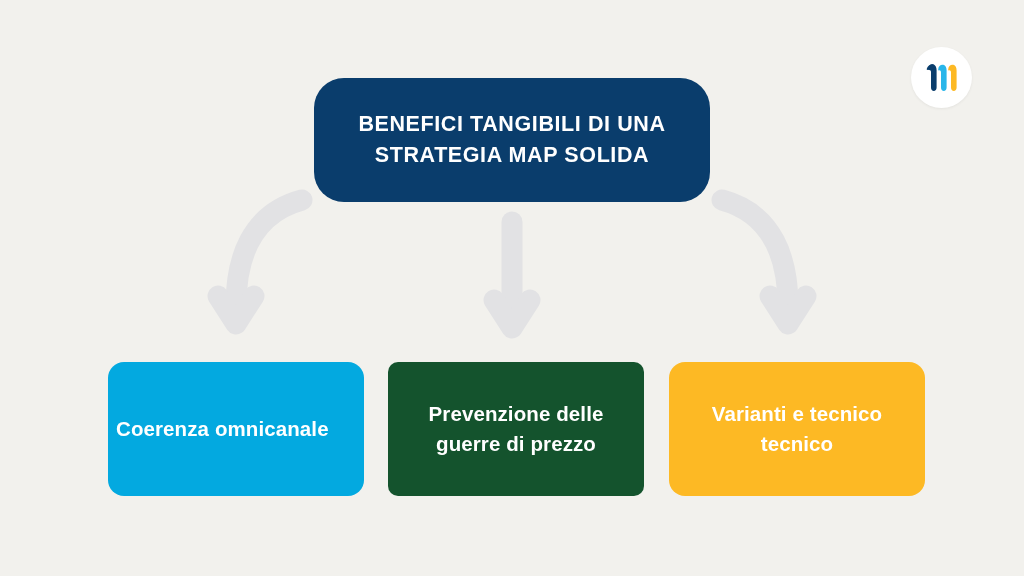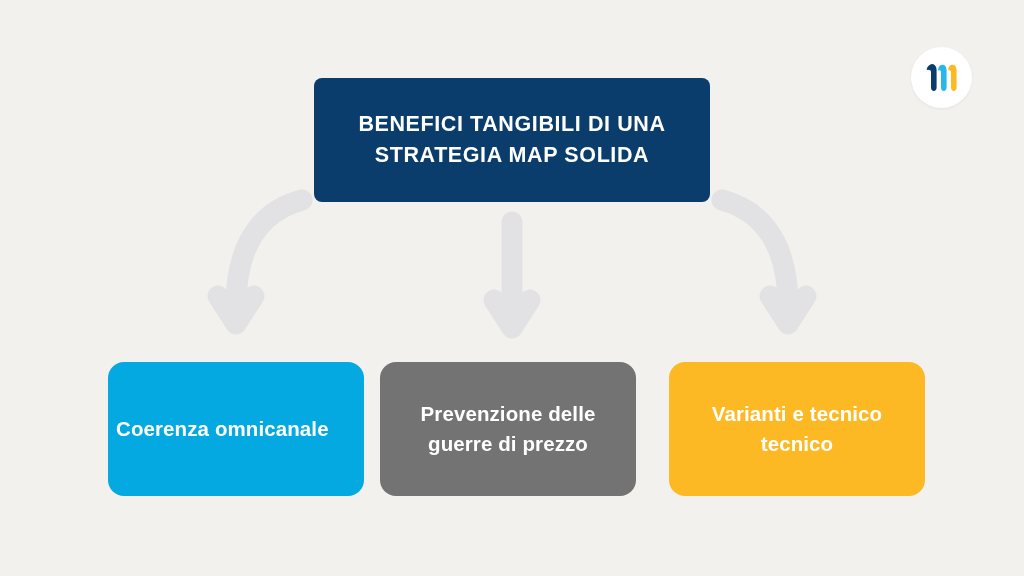--- a/index.html
+++ b/index.html
@@ -38,21 +38,21 @@
   }
 
   
   .node-header {
     position: absolute;
     left: 314px;
     top: 78px;
     width: 396px;
     height: 124px;
     background: #0a3d6c;
-    border-radius: 8px;
+    border-radius: 30px;
     display: flex;
     align-items: center;
     justify-content: center;
     box-sizing: border-box;
     padding: 0 26px;
   }
   .node-header .node-text {
     color: #ffffff;
     font-size: 21.5px;
     font-weight: bold;
@@ -76,21 +76,21 @@
   }
   .node-leaf .node-text {
     color: #ffffff;
     font-size: 20.5px;
     font-weight: bold;
     line-height: 1.47;
     text-align: center;
     letter-spacing: 0.1px;
   }
   #leaf-1 { left: 108px;  background: #03a9e0; }
-  #leaf-2 { left: 380px;  background: #737373; }
+  #leaf-2 { left: 388px;  background: #14532d; border-radius: 10px; }
   #leaf-3 { left: 669px;  background: #fdb924; }
 
   
   #arrows {
     position: absolute;
     left: 0;
     top: 0;
     width: 1024px;
     height: 576px;
     pointer-events: none;

